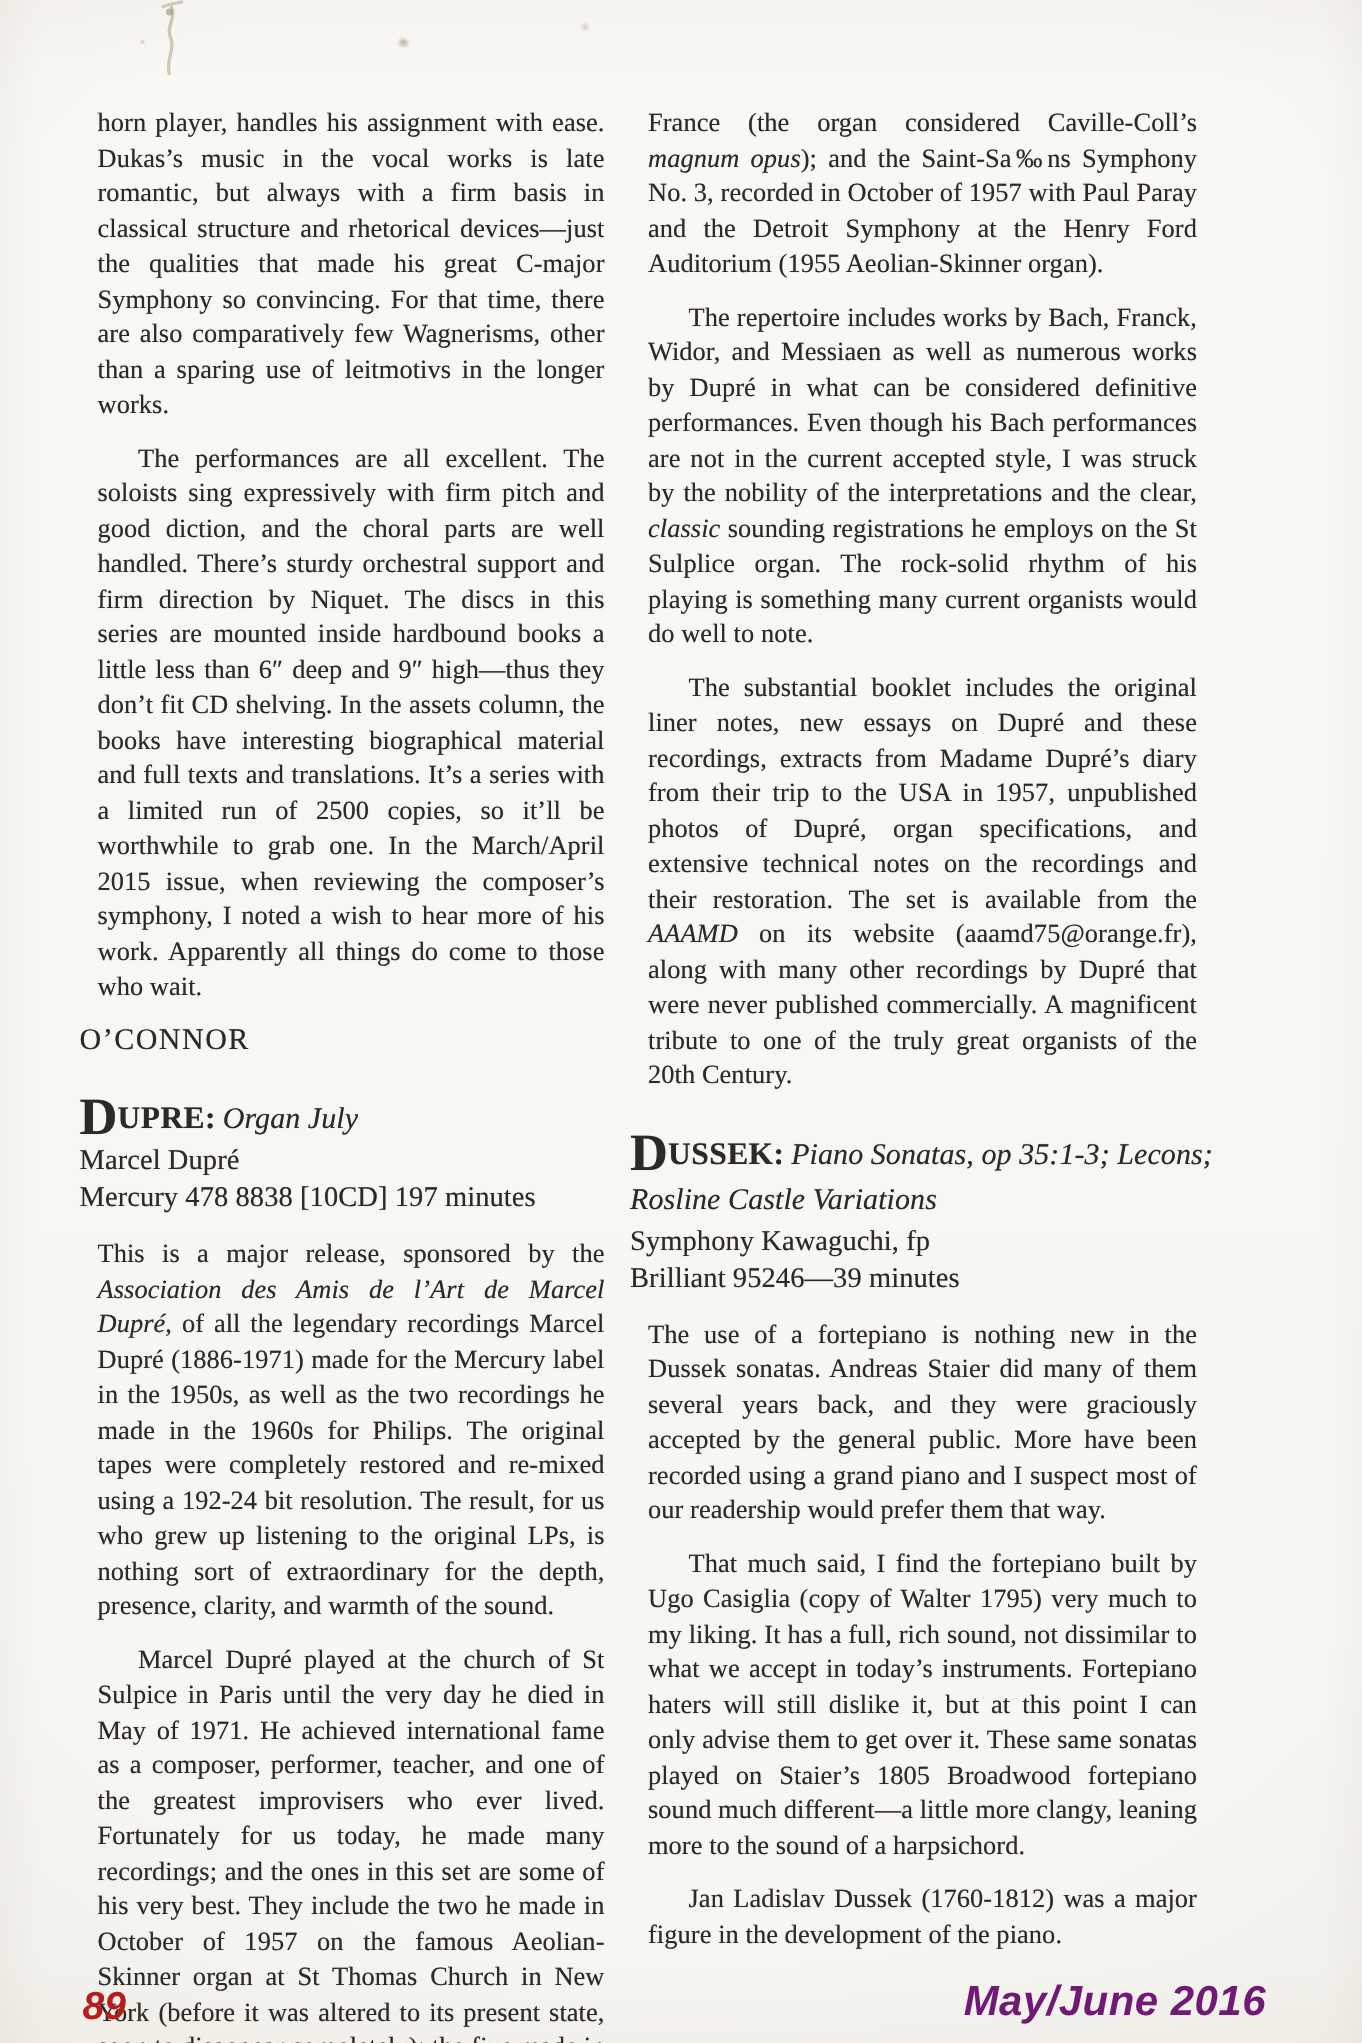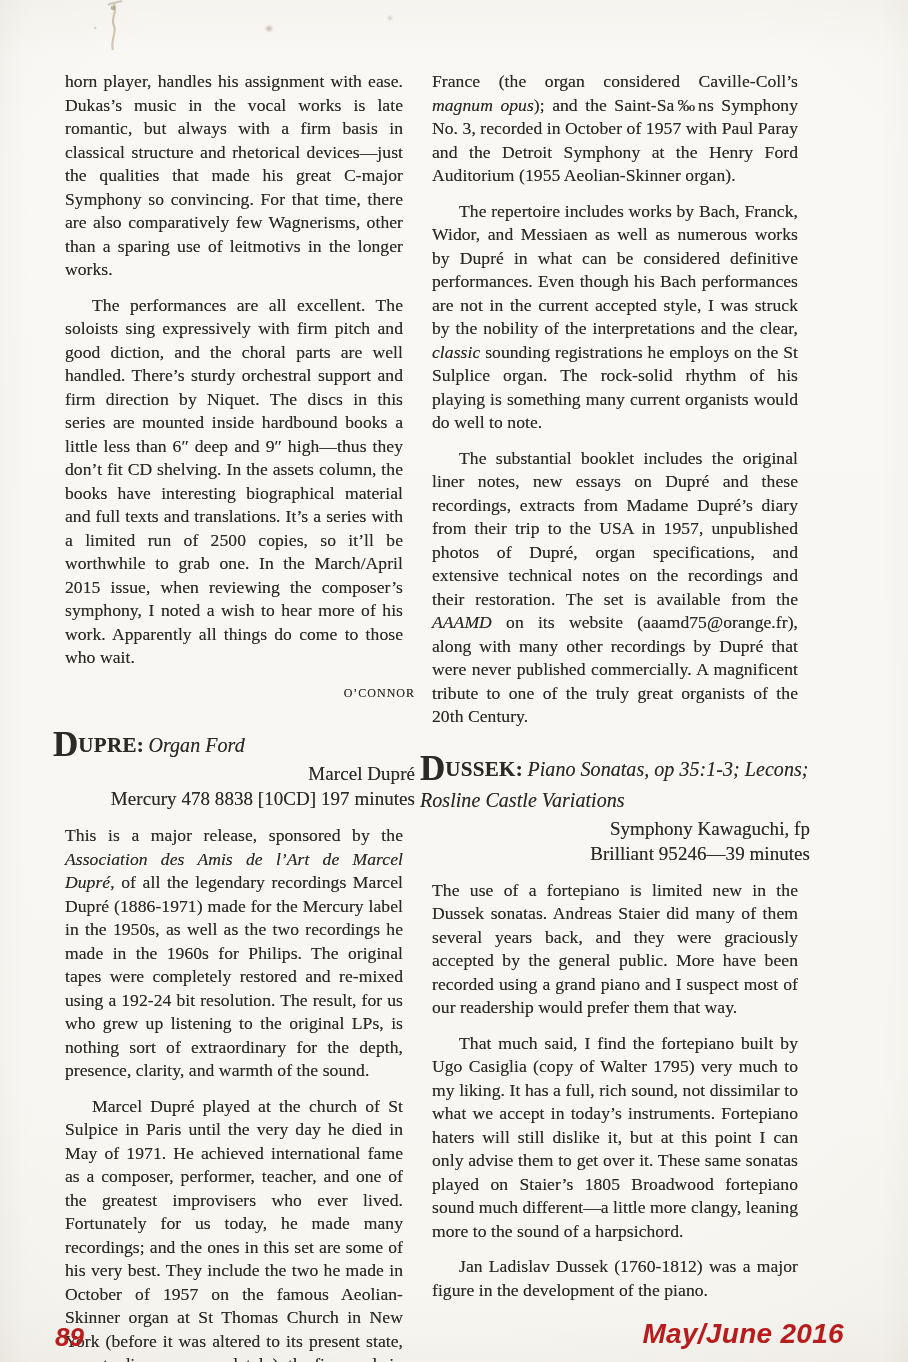--- a/index.html
+++ b/index.html
@@ -19,37 +19,37 @@
     position:absolute;top:58px;text-align:justify;
     font-size:17.6px;line-height:23.5px;letter-spacing:0.05px;
     text-shadow:0 0 0.5px rgba(44,42,37,0.55);
   }
   #col-left{left:53px;width:362px;}
   #col-right{left:420px;width:390px;}
   .p{margin:12px;}
   .p.indent{text-indent:27px;}
   .it{font-style:italic;}
   .byline{
-    text-align:right;font-size:12px;letter-spacing:1px;margin:2px 0 0 0;
+    text-align:left;font-size:20px;letter-spacing:1px;margin:2px 0 0 0;
   }
   .heading{margin:25px 0 13px 0;text-align:left;}
   .heading-title{line-height:30px;text-align:left;}
   .dropcap{font-size:35px;font-weight:bold;line-height:20px;vertical-align:-4px;}
   .caps{font-size:21px;font-weight:bold;letter-spacing:0.3px;text-align:center;}
   .work{font-style:italic;font-size:20px;}
-  .center-line{text-align:right;font-size:19px;line-height:25px;}
+  .center-line{text-align:left;font-size:19px;line-height:25px;}
   .footer-num{
     position:absolute;left:55px;top:1322px;
     font-family:"Liberation Sans", sans-serif;font-weight:bold;font-style:italic;
     font-size:26px;color:#b91c1c;
   }
   .footer-issue{
     position:absolute;right:64px;top:1318px;
     font-family:"Liberation Sans", sans-serif;font-weight:bold;font-style:italic;
-    font-size:28px;color:#b91c1c;letter-spacing:0.3px;
+    font-size:28px;color:#701a75;letter-spacing:0.3px;
   }
   .smudge{position:absolute;left:92px;top:0;width:46px;height:56px;opacity:0.65;}
   .speck{position:absolute;left:266px;top:26px;width:6px;height:5px;border-radius:50%;
     background:#c6bfae;filter:blur(1px);}
   .speck2{position:absolute;left:388px;top:16px;width:4px;height:4px;border-radius:50%;
     background:#d4cec0;filter:blur(1px);}
 </style>
 </head>
 <body>
 
@@ -62,35 +62,35 @@
   <circle cx="3" cy="28" r="1.4" fill="#9a8a6d" opacity="0.45"></circle>
 </svg>
 <div class="speck"></div>
 <div class="speck2"></div>
 
 <div id="col-left" class="column">
     <p class="p"><span>horn player, handles his assignment with ease. Dukas’s music in the vocal works is late romantic, but always with a firm basis in classical structure and rhetorical devices—just the qualities that made his great C-major Symphony so convincing. For that time, there are also comparatively few Wagnerisms, other than a sparing use of leitmotivs in the longer works.</span></p>
     <p class="p indent"><span>The performances are all excellent. The soloists sing expressively with firm pitch and good diction, and the choral parts are well handled. There’s sturdy orchestral support and firm direction by Niquet. The discs in this series are mounted inside hardbound books a little less than 6″ deep and 9″ high—thus they don’t fit CD shelving. In the assets column, the books have interesting biographical material and full texts and translations. It’s a series with a limited run of 2500 copies, so it’ll be worthwhile to grab one. In the March/April 2015 issue, when reviewing the composer’s symphony, I noted a wish to hear more of his work. Apparently all things do come to those who wait.</span></p>
     <div class="byline">O’CONNOR</div>
     <div class="heading">
-      <div class="heading-title"><span class="dropcap">D</span><span class="caps">UPRE:</span> <span class="work">Organ Ford</span></div>
+      <div class="heading-title"><span class="dropcap">D</span><span class="caps">UPRE:</span> <span class="work">Organ July</span></div>
       <div class="center-line">Marcel Dupré</div>
       <div class="center-line">Mercury 478 8838 [10CD] 197 minutes</div>
     </div>
     <p class="p"><span>This is a major release, sponsored by the </span><span class="it">Association des Amis de l’Art de Marcel Dupré</span><span>, of all the legendary recordings Marcel Dupré (1886-1971) made for the Mercury label in the 1950s, as well as the two recordings he made in the 1960s for Philips. The original tapes were completely restored and re-mixed using a 192-24 bit resolution. The result, for us who grew up listening to the original LPs, is nothing sort of extraordinary for the depth, presence, clarity, and warmth of the sound.</span></p>
     <p class="p indent"><span>Marcel Dupré played at the church of St Sulpice in Paris until the very day he died in May of 1971. He achieved international fame as a composer, performer, teacher, and one of the greatest improvisers who ever lived. Fortunately for us today, he made many recordings; and the ones in this set are some of his very best. They include the two he made in October of 1957 on the famous Aeolian-Skinner organ at St Thomas Church in New York (before it was altered to its present state, soon to disappear completely); the five made in July of 1959 at the Church of St Sulpice in Paris (on one of Cavaille-Coll’s masterpieces); the two recorded in October of 1965 at St Ouen, in Rouen</span></p>
   </div>
 <div id="col-right" class="column">
     <p class="p"><span>France (the organ considered Caville-Coll’s </span><span class="it">magnum opus</span><span>); and the Saint-Sa‰ns Symphony No. 3, recorded in October of 1957 with Paul Paray and the Detroit Symphony at the Henry Ford Auditorium (1955 Aeolian-Skinner organ).</span></p>
     <p class="p indent"><span>The repertoire includes works by Bach, Franck, Widor, and Messiaen as well as numerous works by Dupré in what can be considered definitive performances. Even though his Bach performances are not in the current accepted style, I was struck by the nobility of the interpretations and the clear, </span><span class="it">classic</span><span> sounding registrations he employs on the St Sulplice organ. The rock-solid rhythm of his playing is something many current organists would do well to note.</span></p>
     <p class="p indent"><span>The substantial booklet includes the original liner notes, new essays on Dupré and these recordings, extracts from Madame Dupré’s diary from their trip to the USA in 1957, unpublished photos of Dupré, organ specifications, and extensive technical notes on the recordings and their restoration. The set is available from the </span><span class="it">AAAMD</span><span> on its website (aaamd75@orange.fr), along with many other recordings by Dupré that were never published commercially. A magnificent tribute to one of the truly great organists of the 20th Century.</span></p>
     <div class="heading">
       <div class="heading-title"><span class="dropcap">D</span><span class="caps">USSEK:</span> <span class="work">Piano Sonatas, op 35:1-3; Lecons; Rosline Castle Variations</span></div>
       <div class="center-line">Symphony Kawaguchi, fp</div>
       <div class="center-line">Brilliant 95246—39 minutes</div>
     </div>
-    <p class="p"><span>The use of a fortepiano is limited new in the Dussek sonatas. Andreas Staier did many of them several years back, and they were graciously accepted by the general public. More have been recorded using a grand piano and I suspect most of our readership would prefer them that way.</span></p>
+    <p class="p"><span>The use of a fortepiano is nothing new in the Dussek sonatas. Andreas Staier did many of them several years back, and they were graciously accepted by the general public. More have been recorded using a grand piano and I suspect most of our readership would prefer them that way.</span></p>
     <p class="p indent"><span>That much said, I find the fortepiano built by Ugo Casiglia (copy of Walter 1795) very much to my liking. It has a full, rich sound, not dissimilar to what we accept in today’s instruments. Fortepiano haters will still dislike it, but at this point I can only advise them to get over it. These same sonatas played on Staier’s 1805 Broadwood fortepiano sound much different—a little more clangy, leaning more to the sound of a harpsichord.</span></p>
     <p class="p indent"><span>Jan Ladislav Dussek (1760-1812) was a major figure in the development of the piano.</span></p>
   </div>
 
 <div class="footer-num">89</div>
 <div class="footer-issue">May/June 2016</div>
 
 </body></html>

